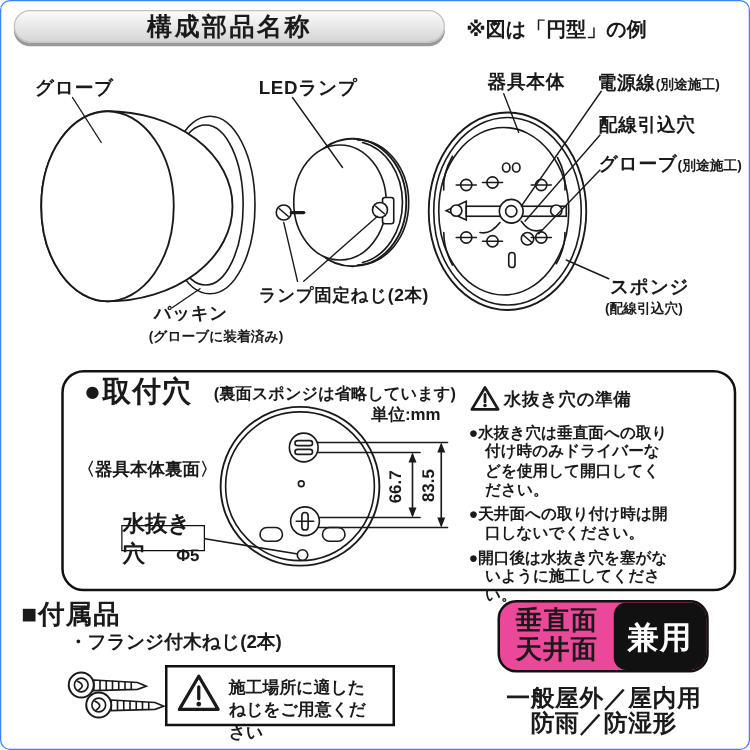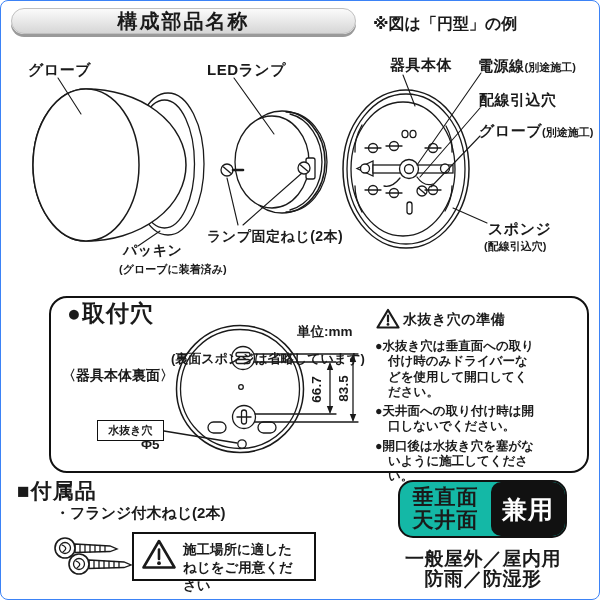--- a/index.html
+++ b/index.html
@@ -11,40 +11,40 @@
   .lbl { font-size:15px; font-weight:600; letter-spacing:0.5px; }
   .sub { font-size:11px; font-weight:600; }
   .title-pill { position:absolute; left:10px; top:7px; width:345px; height:26px;
     background:linear-gradient(#fbfbfb,#d6d6d6); border:1px solid #c0c0c0;
     border-radius:14px; box-shadow:0 3px 0 #9a9a9a; display:flex; align-items:center; justify-content:center; }
   .title-pill span { font-size:20px; font-weight:700; letter-spacing:2px; }
   .note { font-size:16px; font-weight:600; }
   .mount-box { position:absolute; left:48px; top:295px; width:540px; height:177px;
     border:2.5px solid #111; border-radius:18px; }
   .mount-head { font-size:23px; font-weight:700; letter-spacing:1px; }
-  .mount-note { font-size:13px; font-weight:600;margin-top:44px; }
+  .mount-note { font-size:13px; font-weight:600; }
   .unit { font-size:13.5px; font-weight:600; }
   .backlbl { font-size:14px; font-weight:600; }
   .drain-box { position:absolute; left:96px; top:419px; width:67px; height:21px;
     border:1.5px solid #111; display:flex; align-items:center; justify-content:center;
-    font-size:11px; font-weight:700; background:#fff; }
+    font-size:18px; font-weight:700; background:#fff; }
   .dim { position:absolute; font-size:13.5px; font-weight:600; width:36px; text-align:center;
     transform:rotate(-90deg); }
   .warn-head { font-size:14px; font-weight:700; letter-spacing:0.5px; }
   .bullets { position:absolute; left:374px; top:338px; width:161px; }
   .bullets p { font-size:12.5px; font-weight:600; line-height:1.22; margin-bottom:4px;
     text-indent:-13px; padding-left:13px; white-space:normal; }
   .acc-head { font-size:21px; font-weight:700; letter-spacing:1px; }
   .acc-item { font-size:15px; font-weight:600; }
   .caution-box { position:absolute; left:131px; top:531px; width:184px; height:49px;
     border:2px solid #111; }
   .caution-text { position:absolute; left:49px; top:7px; width:112px; font-size:13.5px;
     font-weight:600; line-height:1.35; white-space:normal; }
   .badge { position:absolute; left:397px; top:479px; width:169px; height:58px;
-    border:2.5px solid #111; border-radius:15px; display:flex; overflow:hidden; background:#14b8a6; }
+    border:2.5px solid #111; border-radius:15px; display:flex; overflow:hidden; background:#ec4899; }
   .badge-left { flex:1; display:flex; flex-direction:column; align-items:center; justify-content:center; }
   .badge-left div { font-size:21px; font-weight:700; line-height:1.08; letter-spacing:1px; }
   .badge-right { width:74px; background:#111; color:#fff; display:flex; align-items:center;
     justify-content:center; border-radius:10px 12px 12px 10px; font-size:25px; font-weight:700; letter-spacing:1px; }
   .badge-line { position:absolute; width:176px; left:394px; text-align:center;
     font-size:19px; font-weight:700; letter-spacing:0.5px; }
 </style>
 </head>
 <body>
 

